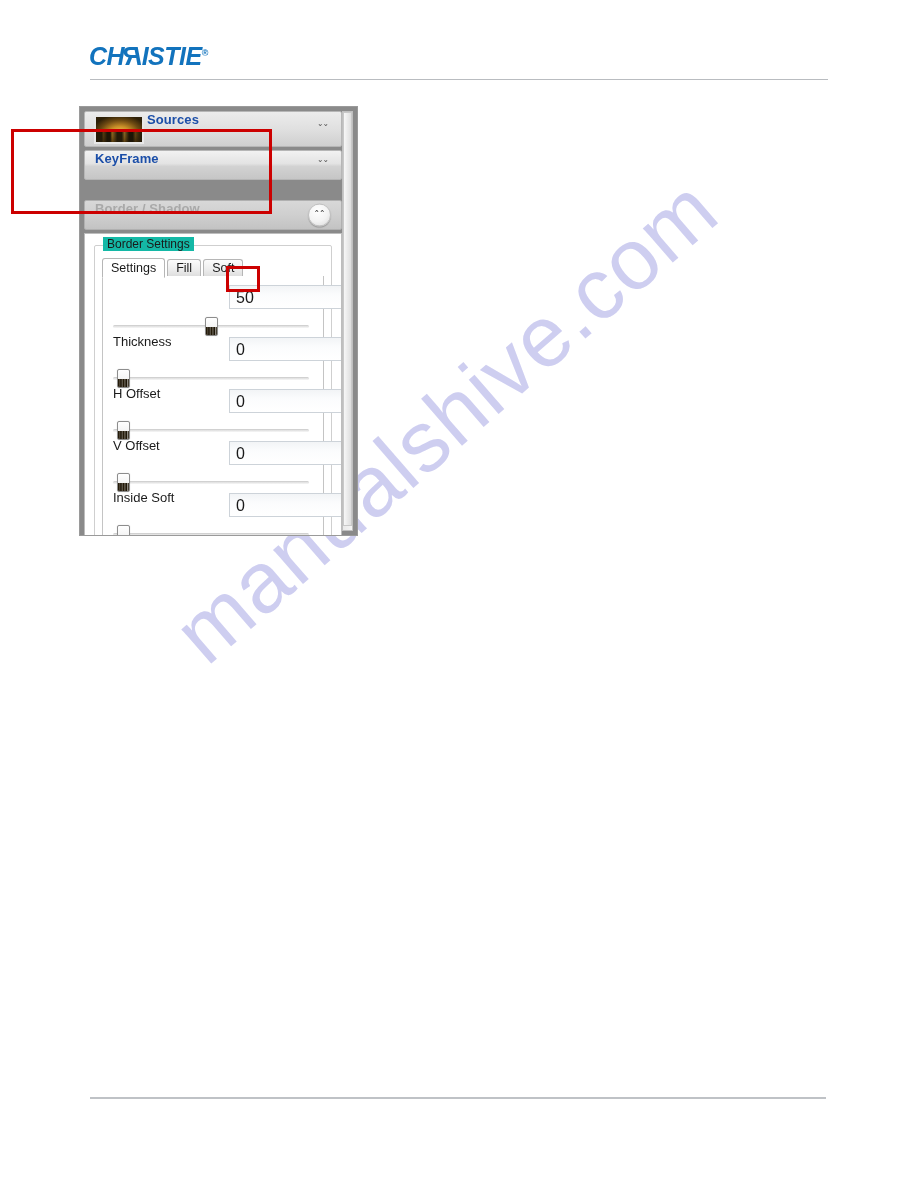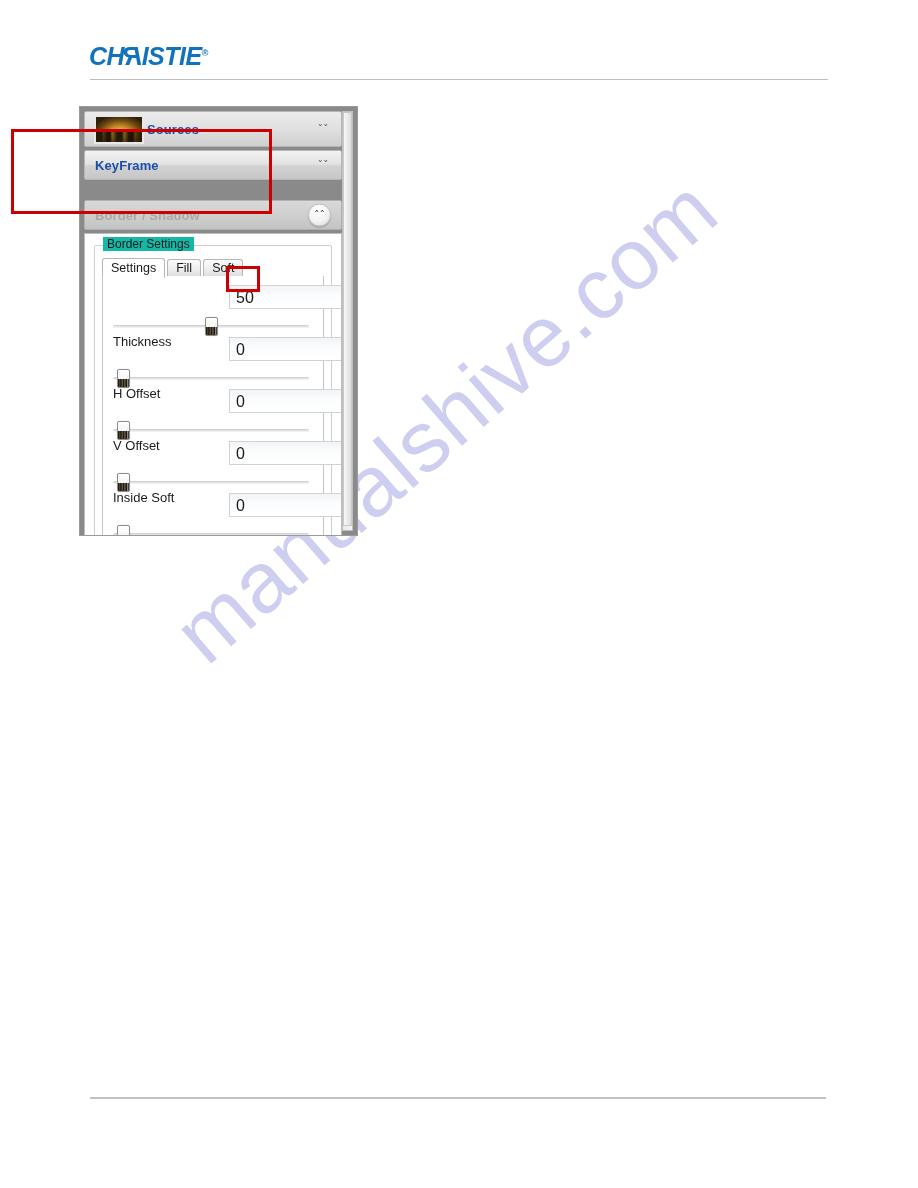--- a/index.html
+++ b/index.html
@@ -106,21 +106,21 @@
   
   .acc-header {
     position: relative;
     height: 30px;
     margin: 0 0 3px 0;
     background: linear-gradient(to bottom, #f2f2f2 0%, #e3e3e3 45%, #d2d2d2 55%, #c6c6c6 100%);
     border: 1px solid #b6b6b6;
     border-radius: 2px;
     box-sizing: border-box;
     display: flex;
-    align-items: center;
+    align-items: flex-start;
   }
   .acc-header.sources {
     height: 36px;
     background: linear-gradient(to bottom, #ececec 0%, #e0e0e0 50%, #cfcfcf 100%);
   }
   .acc-title {
     font-size: 13px;
     font-weight: bold;
     color: #1b4ea8;
     margin-left: 10px;

